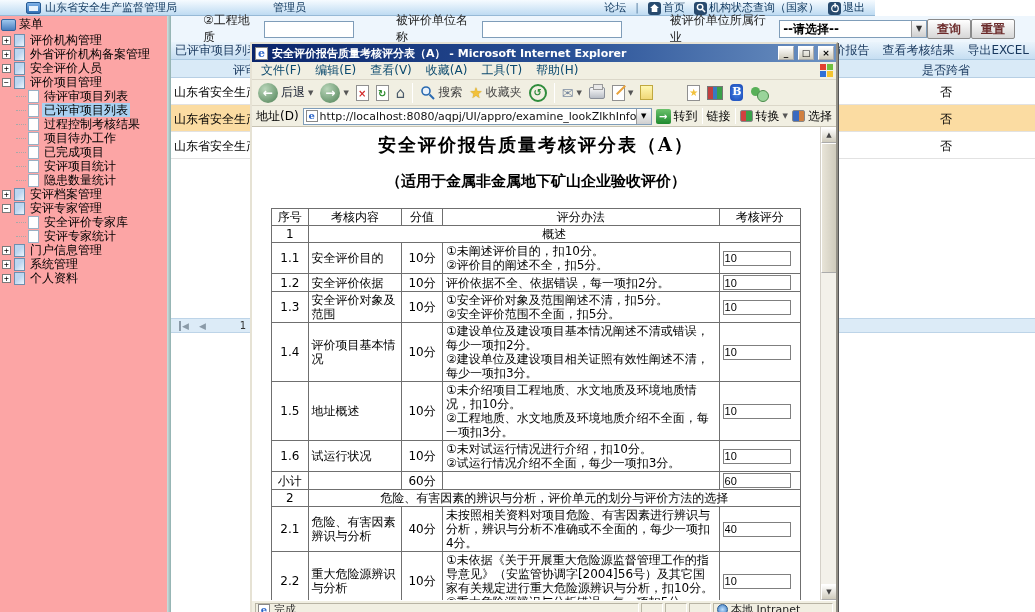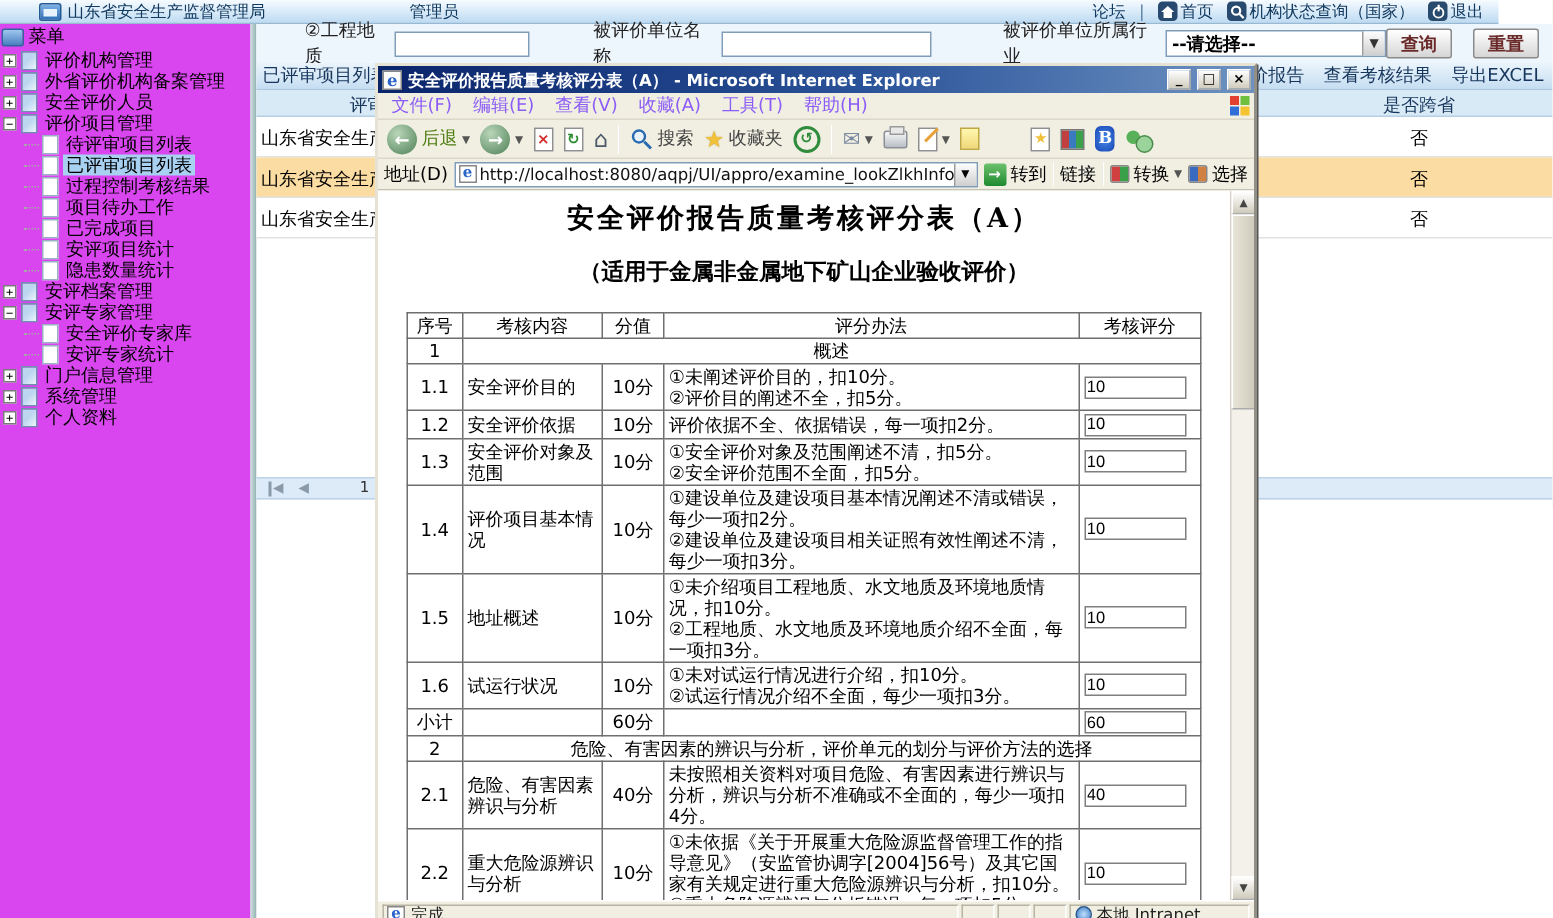--- a/index.html
+++ b/index.html
@@ -1,32 +1,32 @@
 <!DOCTYPE html>
 <html><head>
 <meta charset="utf-8">
 <style>
   * { margin:0; padding:0; box-sizing:border-box; }
   html,body { width:1035px; height:612px; overflow:hidden; }
   body { position:relative; background:#fff; font-family:"DejaVu Sans","Liberation Sans",sans-serif; font-size:12px; color:#000; }
 
   
-  .topbar { position:absolute; left:0; top:0; width:999px; height:16px;
+  .topbar { position:absolute; left:0; top:0; width:875px; height:16px;
     background:linear-gradient(#f6fbff,#bedbf2); border-bottom:1px solid #96b9d6;
     display:flex; align-items:center; font-size:11px; color:#123a60; }
   .topbar .win-ico { margin-left:26px; margin-right:4px; width:15px; height:12px;
     background:linear-gradient(#7fb2e8,#2f6fb4); border:1px solid #265a92; border-radius:2px; position:relative; }
   .topbar .win-ico:before { content:""; position:absolute; left:2px; top:3px; right:2px; bottom:2px; background:#e8f3fd; }
   .topbar .user { margin-left:96px; }
   .top-right { margin-left:auto; display:flex; align-items:center; gap:9px; padding-right:10px; }
   .top-right .sep { color:#5a80a5; }
   .mini-ico { width:13px; height:13px; border-radius:3px; background:#274a6e; display:inline-flex; align-items:center; justify-content:center; vertical-align:middle; margin-right:2px; }
 
   
-  .sidebar { position:absolute; left:0; top:16px; width:167px; height:596px; background:#d946ef; overflow:hidden; }
+  .sidebar { position:absolute; left:0; top:16px; width:167px; height:596px; background:#fca5a5; overflow:hidden; }
   .tree-root { display:flex; align-items:center; height:15px; margin:1px 0 1px 1px; white-space:nowrap; }
   .root-ico { width:15px; height:12px; background:linear-gradient(#9ec7ee,#4a7fc0); border:1px solid #33639c; border-radius:2px; margin-right:3px; }
   .trow { display:flex; align-items:center; height:14px; white-space:nowrap; overflow:hidden; }
   .trow.l1 { padding-left:2px; }
   .trow.l2 { padding-left:16px; }
   .pm { width:9px; height:9px; border:1px solid #7b7b7b; background:#fff; font:8px/8px "DejaVu Sans Mono",monospace; text-align:center; margin-right:3px; flex:none; }
   .dash { width:10px; border-bottom:1px dotted #a8a8a8; margin-right:2px; flex:none; }
   .ticon { width:11px; height:13px; border:1px solid #6f8fae; background:linear-gradient(135deg,#bcd6f0 45%,#ecf4fb); margin-right:3px; flex:none; }
   .ticon.leaf { background:#fff; border-color:#9ab0c4; }
   .tlabel { padding:0 2px; }
@@ -39,21 +39,21 @@
   .form-row { position:absolute; left:0; top:0; width:100%; height:26px; background:#eef6fd; display:flex; align-items:center; }
   .form-row label { color:#222; }
   .lbl1 { margin-left:32px; }
   .in1 { width:90px; height:17px; border:1px solid #7f9db9; margin-left:3px; }
   .lbl2 { margin-left:42px; }
   .in2 { width:140px; height:17px; border:1px solid #7f9db9; margin-left:3px; }
   .lbl3 { margin-left:48px; }
   .sel-box { width:150px; height:18px; border:1px solid #7f9db9; background:#fff; margin-left:3px; display:flex; align-items:center; }
   .sel-box .sel-txt { flex:1; padding-left:3px; white-space:nowrap; overflow:hidden;font-weight:bold; }
   .sel-btn { width:15px; height:16px; background:linear-gradient(#fdfdfd,#cfcfcf); border-left:1px solid #9a9a9a; font-size:8px; text-align:center; line-height:16px; color:#333; }
-  .btns { margin-left:auto; display:flex; gap:14px; padding-right:9px; }
+  .btns { margin-left:auto; display:flex; padding-right:20px; }
   .gbtn { min-width:44px; height:20px; background:linear-gradient(#ffffff,#d6d6d6); border:1px solid #8a8a8a; border-radius:2px; font-weight:bold; color:#6b2a2a; font-size:12px; line-height:18px; text-align:center; padding:0 6px; }
 
   .bar-row { position:absolute; left:0; top:26px; width:100%; height:18px;
     background:linear-gradient(#eaf4fc,#c6def2); border-bottom:1px solid #aac8e0;
     display:flex; align-items:center; color:#16365c; }
   .tab-lbl { padding-left:4px; white-space:nowrap; }
   .bar-actions { margin-left:auto; display:flex; gap:13px; padding-right:6px; white-space:nowrap; }
 
   .head-row { position:absolute; left:0; top:44px; width:100%; height:18px; background:#d9eaf7; border-bottom:1px solid #b7cfe4; color:#16365c; }
   .head-left { position:absolute; left:62px; top:2px; width:46px; overflow:hidden; white-space:nowrap; }
@@ -69,21 +69,21 @@
   .pg-num { margin-left:34px; color:#333; font-size:10px; }
 
   
   .window { position:absolute; left:250px; top:42px; width:588px; height:576px; z-index:10;
     background:#f1efe2; border:2px outset #e6e2d4; box-shadow:1px 1px 0 #555; }
   .titlebar { height:18px; background:linear-gradient(90deg,#0a246a,#2a5298 55%,#6d92c2);
     display:flex; align-items:center; padding:0 2px 0 3px; gap:4px; color:#fff; font-size:11px; font-weight:bold; }
   .ie-ico { width:13px; height:13px; background:#fff; border:1px solid #888; color:#2a64c8; font:bold 11px/11px "DejaVu Serif",serif; text-align:center; flex:none; }
   .tb-title { flex:1; white-space:nowrap; overflow:hidden; }
   .wbtn { width:16px; height:14px; background:linear-gradient(#ffffff,#cfcbbc); border:1px outset #fff; font:bold 9px/12px "DejaVu Sans",sans-serif; text-align:center; color:#000; flex:none; }
-  .menubar { height:18px; background:#f1efe2; border-bottom:1px solid #dbd7c9; display:flex; align-items:center; padding-left:2px; font-size:12px; color:#8b5cf6; }
+  .menubar { height:18px; background:#f1efe2; border-bottom:1px solid #dbd7c9; display:flex; align-items:center; padding-left:2px; font-size:12px; color:#0c4a6e; }
   .menu-item { padding:0 7px; }
   .winlogo { margin-left:auto; margin-right:2px; width:14px; height:14px; display:grid; grid-template-columns:6px 6px; grid-template-rows:6px 6px; gap:1px; }
   .winlogo i { display:block; }
   .toolbar { height:26px; background:#f1efe2; border-bottom:1px solid #dbd7c9; display:flex; align-items:center; gap:3px; padding:0 4px; color:#444; }
   .tbtn { display:flex; align-items:center; gap:3px; padding:0 2px; }
   .circ { width:20px; height:20px; border-radius:50%; background:radial-gradient(circle at 35% 30%,#a9dca9,#2f8c3c); color:#fff; font-weight:bold; font-size:12px; line-height:20px; text-align:center; }
   .circ.dim { filter:saturate(.55); }
   .caret { font-size:7px; color:#555; }
   .pageico { width:13px; height:16px; background:#fff; border:1px solid #909090; font:bold 10px/15px "DejaVu Sans",sans-serif; text-align:center; }
   .pageico.stop { color:#d42a2a; }
@@ -341,21 +341,21 @@
     <span class="winlogo">
         <i style="background:#e3402f"></i>
         <i style="background:#6fbf3f"></i>
         <i style="background:#2f6fd6"></i>
         <i style="background:#f4c430"></i>
       </span>
   </div>
   <div class="toolbar">
     <span class="tbtn">
         <span class="circ dim">←</span>
-        <span style="color:#4d7c0f">后退</span>
+        <span style="color:#0f172a">后退</span>
         <span class="caret">▼</span>
       </span>
     <span class="tbtn">
         <span class="circ dim">→</span>
         <span class="caret">▼</span>
       </span>
     <span class="tbtn">
         <span class="pageico stop">×</span>
       </span>
     <span class="tbtn">

